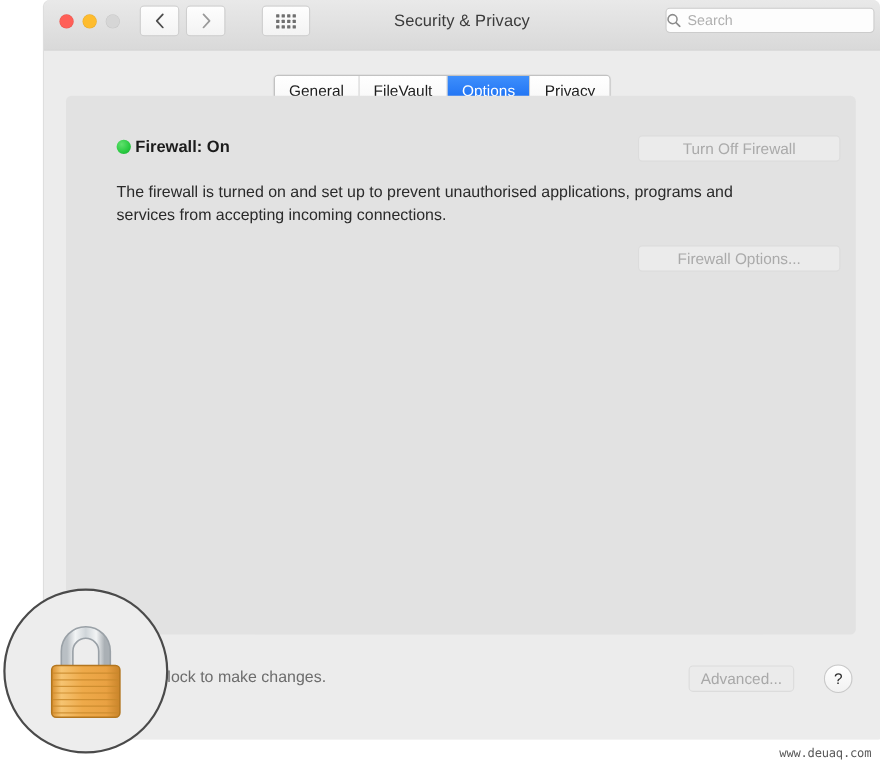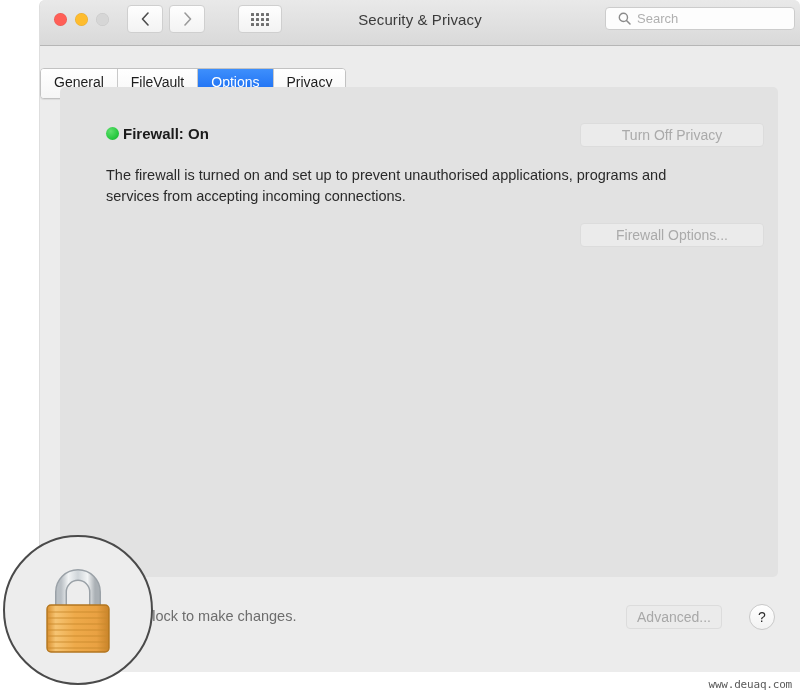--- a/index.html
+++ b/index.html
@@ -110,36 +110,36 @@
     position: absolute;
     right: 5px;
     top: 7px;
     width: 190px;
     height: 23px;
     background: #fdfdfd;
     border: 1px solid #ccc;
     border-radius: 4px;
     display: flex;
     align-items: center;
-    padding-left: 12px;
+    padding-left: 0;
     box-sizing: border-box;
   }
   .searchbox .slabel {
     font-size: 13px;
     color: #b0b0b0;
     margin-left: 6px;
   }
 
   
   .tabbar {
     position: absolute;
     left: 0; top: 68px;
     width: 724px;
     display: flex;
-    justify-content: flex-start;
+    justify-content: center;
   }
   .tabs {
     display: flex;
     border: 1px solid #c2c2c2;
     border-radius: 4px;
     overflow: hidden;
     box-shadow: 0 1px 1px rgba(0,0,0,.07);
     background: #fff;
   }
   .tab {
@@ -354,21 +354,21 @@
     </div>
   </div>
 
   <div class="panel">
 
     <div class="statusrow">
       <span class="greendot"></span>
       <span class="statuslabel">Firewall: On</span>
     </div>
 
-    <div class="btn-disabled btn-turnoff">Turn Off Privacy</div>
+    <div class="btn-disabled btn-turnoff">Turn Off Firewall</div>
 
     <div class="desc">The firewall is turned on and set up to prevent unauthorised applications, programs and services from accepting incoming connections.</div>
 
     <div class="btn-disabled btn-options">Firewall Options...</div>
   </div>
 
   <div class="bottombar">
     <span class="locknote">he lock to make changes.</span>
     <div class="btn-advanced">Advanced...</div>
     <div class="helpbtn">?</div>

